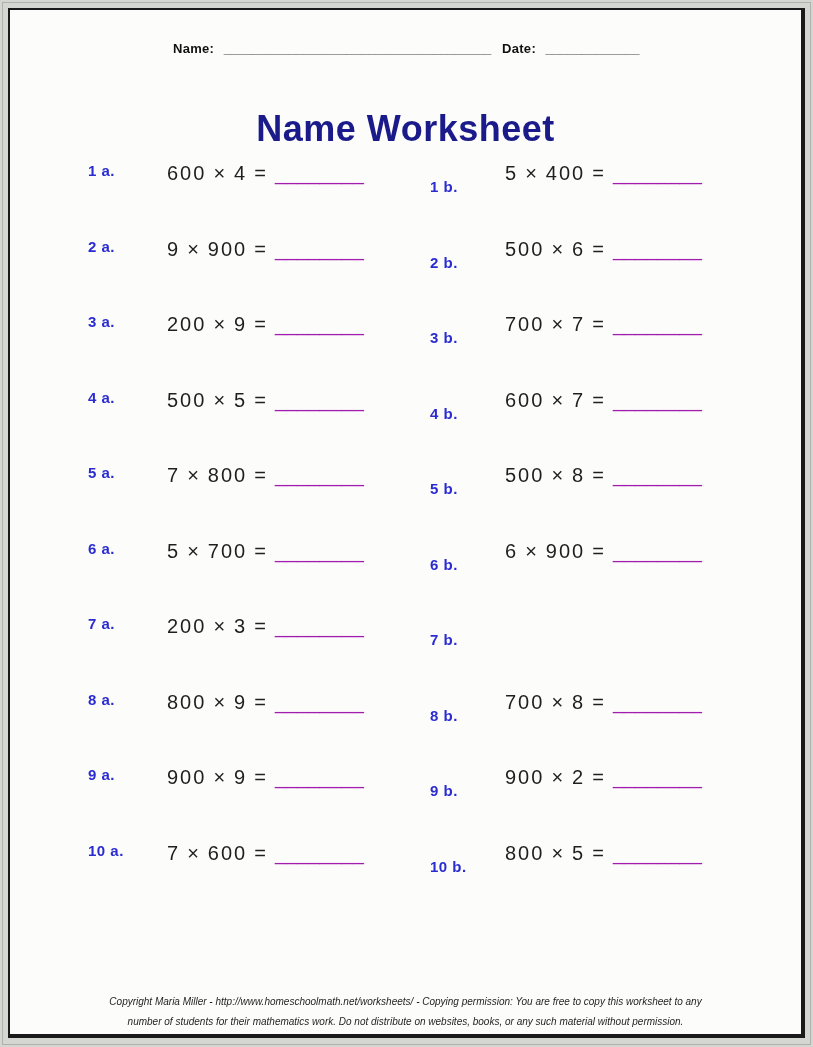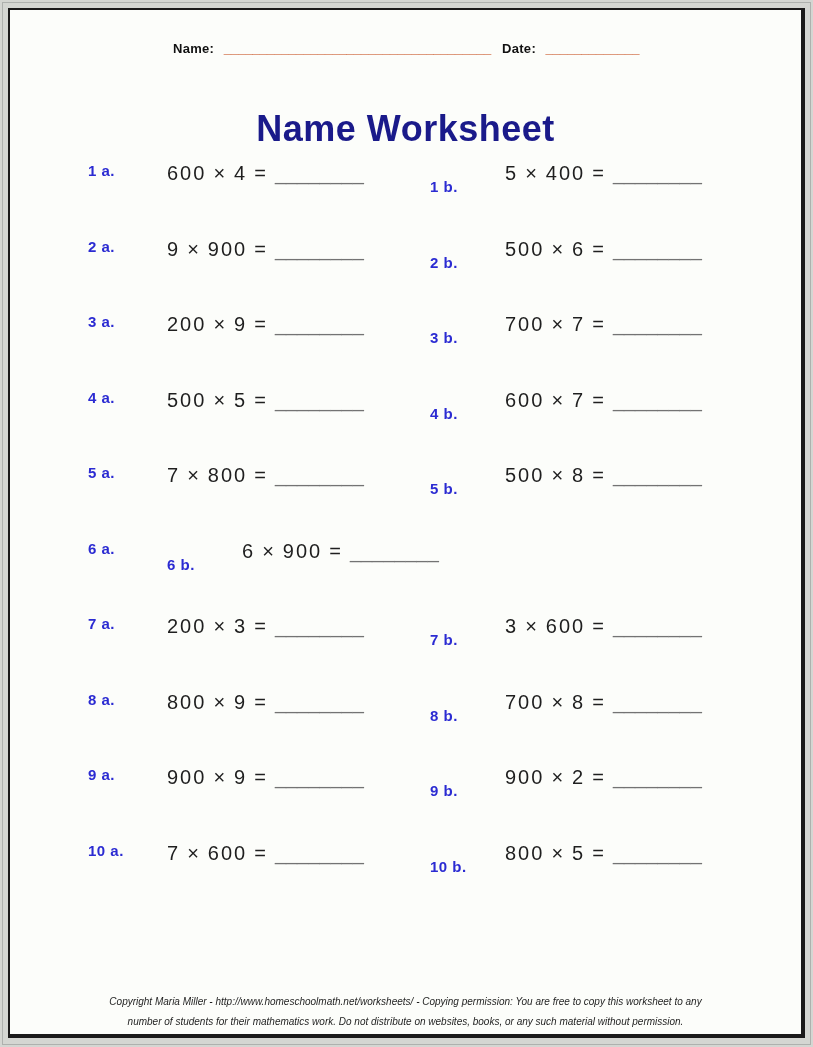--- a/index.html
+++ b/index.html
@@ -12,37 +12,37 @@
   .frame{position:absolute;top:2px;left:2px;right:2px;bottom:2px;border:1px solid #aeb1ae;}
   .sheet{
     position:absolute;left:8px;top:8px;right:8px;bottom:9px;
     background:var(--page_bg,#fcfdfa);
     border:2px solid var(--border_color,#1a1a1a);
     border-right-width:4px;border-bottom-width:4px;
   }
   .name-group{position:absolute;left:163px;top:29px;white-space:nowrap;}
   .date-group{position:absolute;left:485px;top:29px;white-space:nowrap;padding-left:7px;}
   .field-label{font-weight:bold;font-size:13px;color:#111;letter-spacing:.3px;}
-  .blankline{font-weight:bold;font-size:13px;color:#c2410c;margin-left:5px;letter-spacing:0;text-align:right;}
+  .blankline{font-weight:bold;font-size:13px;color:#404040;margin-left:5px;letter-spacing:0;text-align:right;}
   .title{
     position:absolute;top:97px;left:0;width:100%;margin:0;
     text-align:center;font-size:36px;font-weight:bold;line-height:1.2;
     color:var(--title_color,#1a1a8a);letter-spacing:.5px;
   }
   .problems{position:absolute;top:152px;left:0;right:0;}
   .prow{display:flex;align-items:flex-start;height:75.5px;padding-left:78px;box-sizing:border-box;}
   .plabel{font-weight:bold;font-size:15px;letter-spacing:.5px;color:var(--label_color,#2b2bd2);}
   .la{width:79px;}
   .lb{width:75px;margin-top:16px;}
   .expr{font-size:20px;color:var(--text_color,#1f1f1f);letter-spacing:2px;white-space:nowrap;}
   .ea{width:263px;}
   .eb{flex:1;}
   .op{margin:0 7px;}
   .eq{margin:0 7px;}
-  .blank{letter-spacing:0;color:#737373;}
+  .blank{letter-spacing:0;color:#a21caf;}
   .footer{
     position:absolute;top:982px;left:0;width:100%;text-align:center;
     font-style:italic;font-size:10px;line-height:20px;color:#1e1e1e;
   }
   .fline{display:block;}
 </style>
 </head>
 <body>
 
 <div class="frame"></div>
@@ -87,28 +87,28 @@
         <span class="expr eb"><span class="f">600</span><span class="op">×</span><span class="f">7</span><span class="eq">=</span><span class="blank">________</span></span>
       </div>
       <div class="prow">
         <span class="plabel la">5 a.</span>
         <span class="expr ea"><span class="f">7</span><span class="op">×</span><span class="f">800</span><span class="eq">=</span><span class="blank">________</span></span>
         <span class="plabel lb">5 b.</span>
         <span class="expr eb"><span class="f">500</span><span class="op">×</span><span class="f">8</span><span class="eq">=</span><span class="blank">________</span></span>
       </div>
       <div class="prow">
         <span class="plabel la">6 a.</span>
+        <span class="expr ea"><span class="f">5</span><span class="op">×</span><span class="f">700</span><span class="eq">=</span><span class="blank">________</span></span>
         <span class="plabel lb">6 b.</span>
         <span class="expr eb"><span class="f">6</span><span class="op">×</span><span class="f">900</span><span class="eq">=</span><span class="blank">________</span></span>
       </div>
       <div class="prow">
         <span class="plabel la">7 a.</span>
         <span class="expr ea"><span class="f">200</span><span class="op">×</span><span class="f">3</span><span class="eq">=</span><span class="blank">________</span></span>
         <span class="plabel lb">7 b.</span>
-        <span class="expr eb"><span class="f">3</span><span class="op">×</span><span class="f">600</span><span class="eq">=</span><span class="blank">________</span></span>
       </div>
       <div class="prow">
         <span class="plabel la">8 a.</span>
         <span class="expr ea"><span class="f">800</span><span class="op">×</span><span class="f">9</span><span class="eq">=</span><span class="blank">________</span></span>
         <span class="plabel lb">8 b.</span>
         <span class="expr eb"><span class="f">700</span><span class="op">×</span><span class="f">8</span><span class="eq">=</span><span class="blank">________</span></span>
       </div>
       <div class="prow">
         <span class="plabel la">9 a.</span>
         <span class="expr ea"><span class="f">900</span><span class="op">×</span><span class="f">9</span><span class="eq">=</span><span class="blank">________</span></span>

